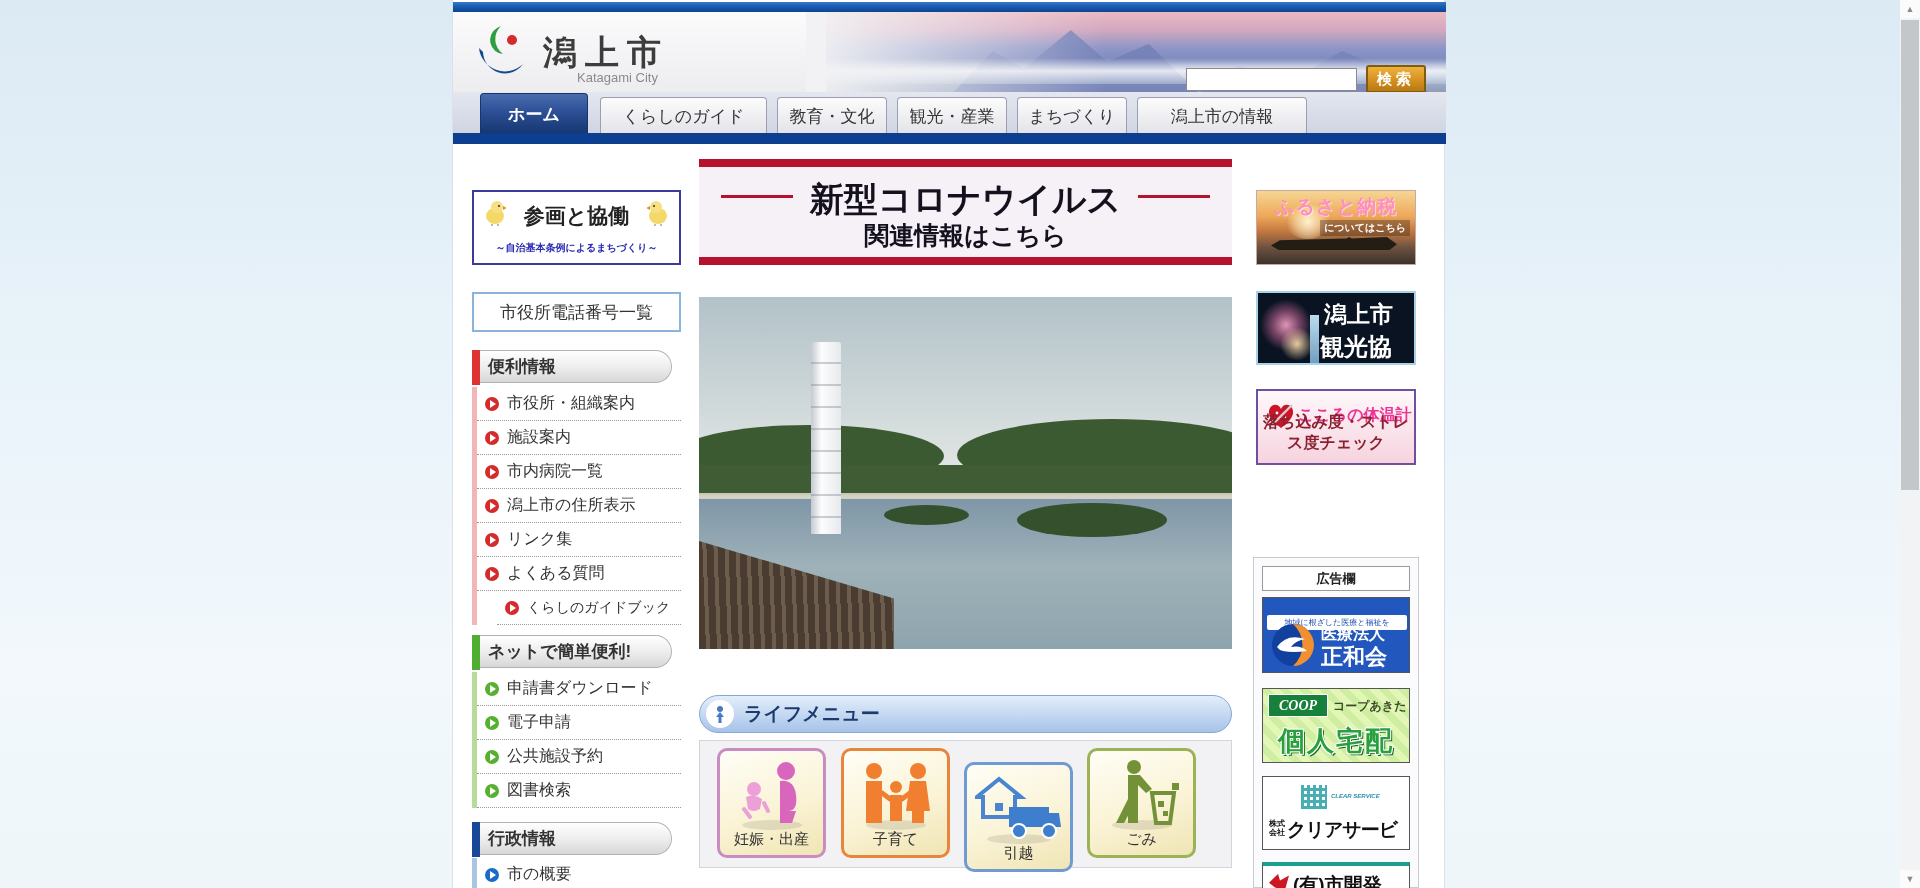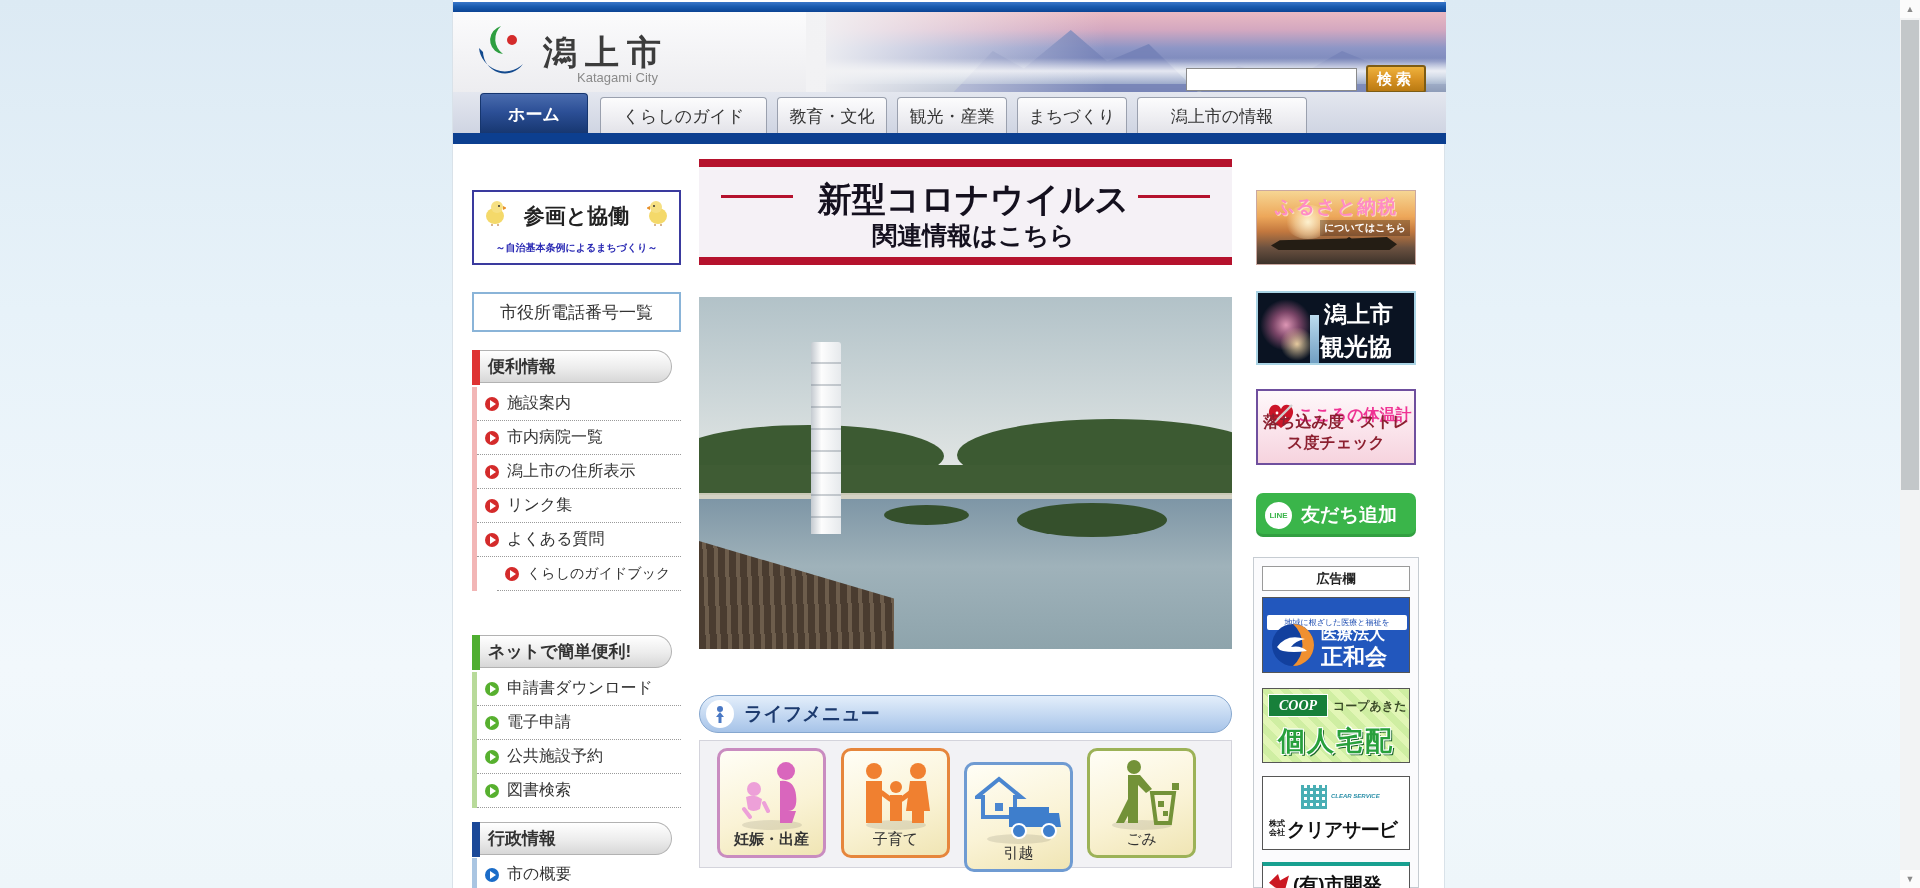--- a/index.html
+++ b/index.html
@@ -61,21 +61,21 @@
   .menu-group.blue-bar { border-left:5px solid #a9c5e2; }
   .menu-item { height:34px; display:flex; align-items:center; gap:8px; padding-left:8px;
          border-bottom:1px dotted #9a9a9a; font-size:16px; color:#333; cursor:pointer; background:#fff; }
   .bullet { width:14px; height:14px; border-radius:50%; position:relative; flex:none; }
   .bullet.red { background:#d42b2b; } .bullet.green { background:#57b02f; } .bullet.blue { background:#1a6cc8; }
   .bullet::after { content:""; position:absolute; left:5px; top:3px;
          border-left:6px solid #fff; border-top:4px solid transparent; border-bottom:4px solid transparent; }
   .menu-item.small { font-size:14px;margin-left:20px; }
 
   
-  .covid { left:246px; top:159px; width:533px; height:106px; background:#f5f1f6; cursor:pointer;padding-left:8px; }
+  .covid { left:246px; top:159px; width:533px; height:106px; background:#f5f1f6; cursor:pointer; }
   .covid::before, .covid::after { content:""; position:absolute; left:0; width:100%; height:8px; background:#b5122d; }
   .covid::before { top:0; } .covid::after { bottom:0; }
   .covid-l1 { position:absolute; top:18px; width:100%; text-align:center;
          font-family:"Liberation Serif","DejaVu Serif",serif; font-size:34px; font-weight:bold; color:#14101e; }
   .covid-l2 { position:absolute; top:60px; width:100%; text-align:center;
          font-family:"Liberation Serif","DejaVu Serif",serif; font-size:25px; font-weight:bold; color:#14101e; }
   .covid-dash { position:absolute; top:36px; width:72px; height:3px; background:#b5122d; }
 
   .photo { left:246px; top:297px; width:533px; height:352px; overflow:hidden; background:#9fb2ba; cursor:pointer; }
   .ph-sky { left:0; top:0; width:533px; height:175px; background:linear-gradient(180deg,#b2c2c8 0%,#ccd6d8 55%,#e2e6e4 100%); }
@@ -233,20 +233,24 @@
       <div class="sangaku-title">参画と協働</div>
       <div class="sangaku-sub">～自治基本条例によるまちづくり～</div>
     </div>
 
     <div class="abs phone-btn">市役所電話番号一覧</div>
 
     <div class="abs side-head red" style="top:350px;">便利情報</div>
     <div class="abs menu-group red-bar" style="top:387px;">
       <div class="menu-item">
           <span class="bullet red"></span>
+          <span>市役所・組織案内</span>
+        </div>
+      <div class="menu-item">
+          <span class="bullet red"></span>
           <span>施設案内</span>
         </div>
       <div class="menu-item">
           <span class="bullet red"></span>
           <span>市内病院一覧</span>
         </div>
       <div class="menu-item">
           <span class="bullet red"></span>
           <span>潟上市の住所表示</span>
         </div>
@@ -317,21 +321,21 @@
       <span class="life-head-icon">
         <svg width="18" height="18" viewBox="0 0 18 18">
             <circle cx="9" cy="4" r="3" fill="#4a78c4"></circle>
             <path d="M9 7 L13 12 L10.5 12 L10.5 18 L7.5 18 L7.5 12 L5 12 Z" fill="#4a78c4"></path>
           </svg>
       </span>
       <span class="life-head-label">ライフメニュー</span>
     </div>
     <div class="abs life-panel"></div>
 
-    <div class="abs life-btn lb-pink" style="left:264px;font-weight:bold;">
+    <div class="abs life-btn lb-pink" style="left:264px;">
       <svg width="84" height="72" viewBox="0 0 84 72">
         <ellipse cx="42" cy="66" rx="30" ry="5" fill="#00000018"></ellipse>
         <circle cx="56" cy="12" r="9" fill="#d966bd"></circle>
         <path d="M50 22 Q64 20 66 36 Q68 52 58 52 L58 64 L50 64 Z" fill="#d966bd"></path>
         <path d="M50 52 L66 52 L62 64 L52 64 Z" fill="#d966bd"></path>
         <circle cx="24" cy="30" r="7" fill="#eda0d8"></circle>
         <path d="M16 38 Q24 34 32 40 L30 50 Q23 54 18 50 Z" fill="#eda0d8"></path>
         <path d="M14 50 L20 58 M34 44 L38 52" stroke="#eda0d8" stroke-width="4" stroke-linecap="round"></path>
       </svg>
       <div class="lbl">妊娠・出産</div>
@@ -395,24 +399,20 @@
       <svg style="position:absolute;left:8px;top:10px;" width="30" height="30" viewBox="0 0 30 30">
         <path d="M15 27 C4 19 1 12 4 7 C7 2 13 3 15 8 C17 3 23 2 26 7 C29 12 26 19 15 27 Z" fill="#cc1428"></path>
         <line x1="4" y1="26" x2="26" y2="4" stroke="#cfcfcf" stroke-width="2.4"></line>
         <circle cx="11" cy="12" r="1.4" fill="#fff"></circle>
           <circle cx="19" cy="17" r="1.4" fill="#fff"></circle>
       </svg>
       <div class="t1">こころの体温計</div>
       <div class="t2">落ち込み度・ストレス度チェック</div>
     </div>
 
-    <div class="abs line-btn">
-      <span class="line-icon">LINE</span>
-      <span class="line-label">友だち追加</span>
-    </div>
 
     <div class="abs ad-box"></div>
     <div class="abs ad-label">広告欄</div>
 
     <div class="abs ad seiwa">
       <div class="strip">地域に根ざした医療と福祉を</div>
       <svg style="position:absolute;left:8px;top:25px;" width="44" height="44" viewBox="0 0 44 44">
         <circle cx="22" cy="22" r="21" fill="#12409e"></circle>
         <path d="M22 1 A21 21 0 0 1 22 43 A28 28 0 0 0 22 1 Z" fill="#f09030"></path>
         <path d="M6 24 Q16 10 34 16 Q24 18 20 24 Q30 22 36 28 Q22 30 12 28 Q8 27 6 24 Z" fill="#fff"></path>

